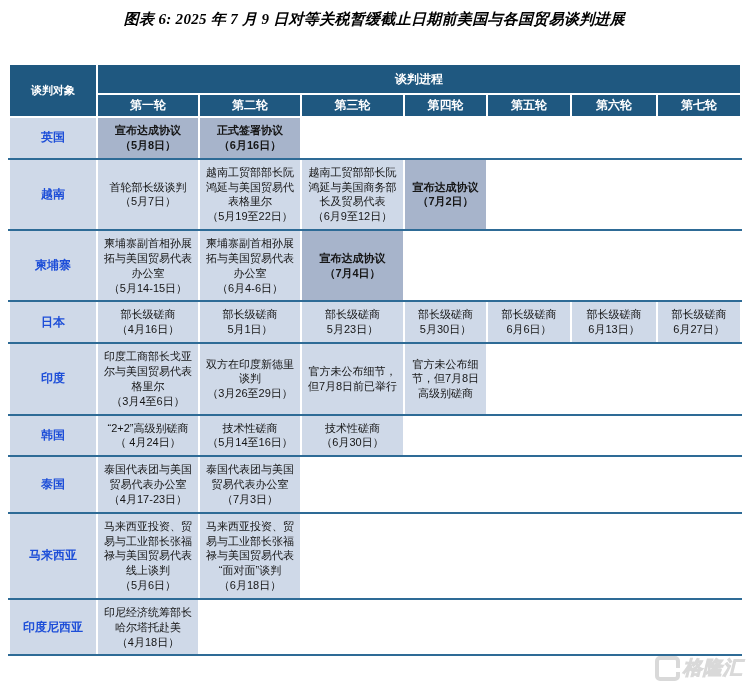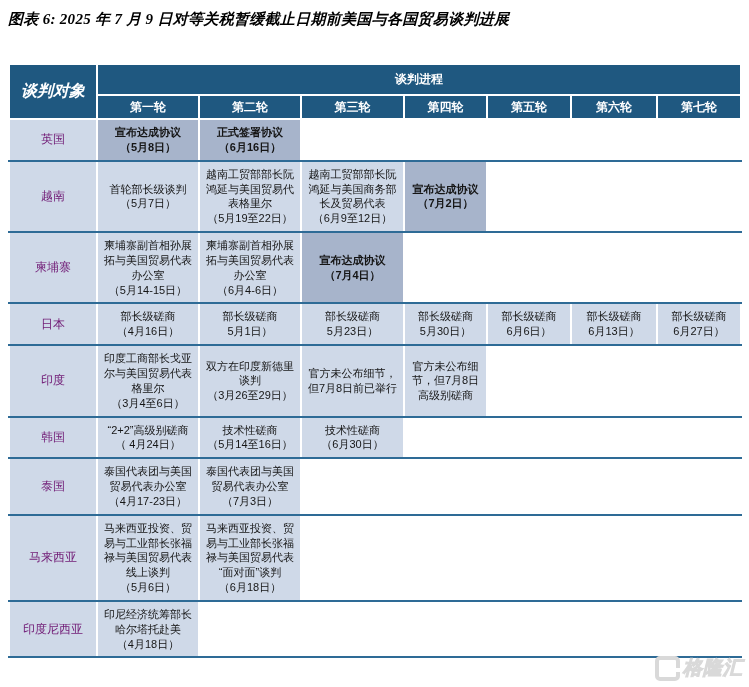--- a/index.html
+++ b/index.html
@@ -7,43 +7,43 @@
     --text:#111111; --watermark:#D9D9D9;
   }
   html,body{margin:0;padding:0;}
   body{
     width:749px;height:687px;background:#ffffff;position:relative;overflow:hidden;
     font-family:"Liberation Sans","DejaVu Sans",sans-serif;color:var(--text);
   }
   .title{
     font-family:"Liberation Serif","DejaVu Serif",serif;
     font-style:italic;font-weight:bold;font-size:15px;color:#000;
-    margin:10px 8px 0 8px;letter-spacing:.3px;
+    margin:10px 8px 0 8px;letter-spacing:.3px;text-align:center;
   }
   table.neg{
     border-collapse:collapse;table-layout:fixed;width:733px;
     margin:36px 0 0 8px;
   }
   th,td{
     border-left:2px solid #fff;border-right:2px solid #fff;
     overflow:hidden;
   }
   thead th{
     background:var(--header);color:#fff;font-weight:bold;
     border-bottom:2px solid #fff;border-top:0;
   }
-  th.corner{font-size:16px;padding:16px 2px;font-style:italic;}
+  th.corner{font-size:11px;padding:16px 2px;}
   th.process{font-size:12px;padding:4px 2px;height:20px;margin-top:17px;}
   th.round{font-size:12px;padding:2px 2px;height:16px;}
   tbody td{
     border-top:2px solid var(--line);border-bottom:2px solid var(--line);
     text-align:center;vertical-align:middle;
   }
   td.country{
-    background:var(--cell);font-weight:normal;font-size:12px;color:#701a75;padding:4px 2px;
+    background:var(--cell);font-weight:bold;font-size:12px;color:#1d4ed8;padding:4px 2px;
   }
   td.cell{
     background:var(--cell);font-size:11px;line-height:1.35;color:#151515;
     white-space:pre-line;padding:5px 3px;
   }
   td.cell.highlight{background:var(--highlight);font-weight:bold;}
   td.empty{background:#ffffff;}
   .footer{
     margin:14px 0 0 8px;font-size:12px;color:#2b2b2b;letter-spacing:.3px;
   }

